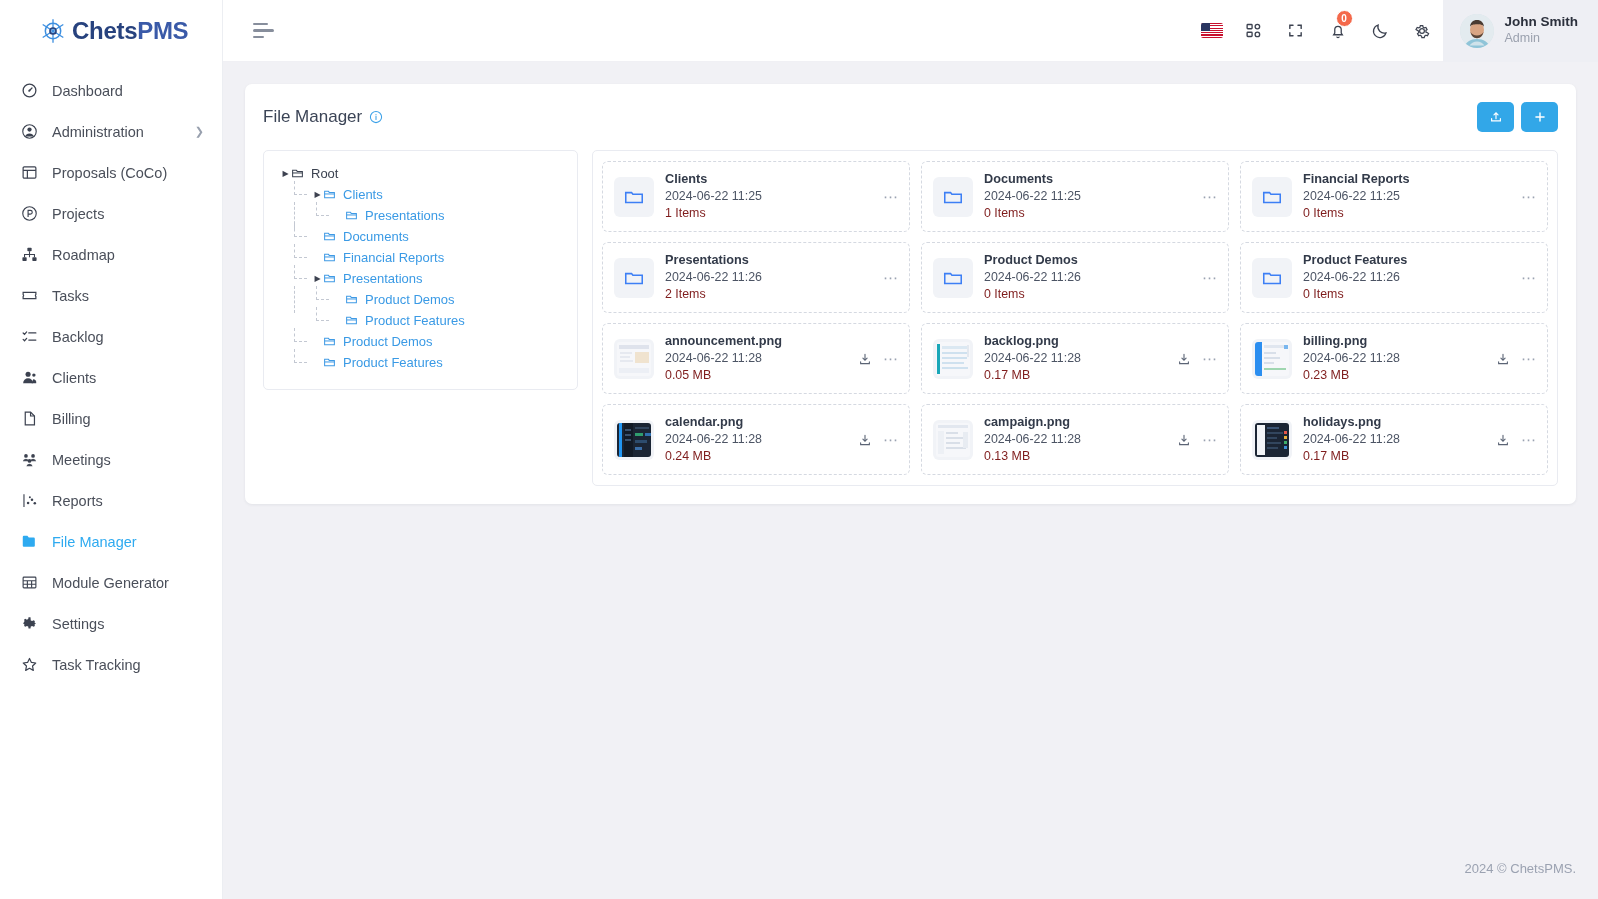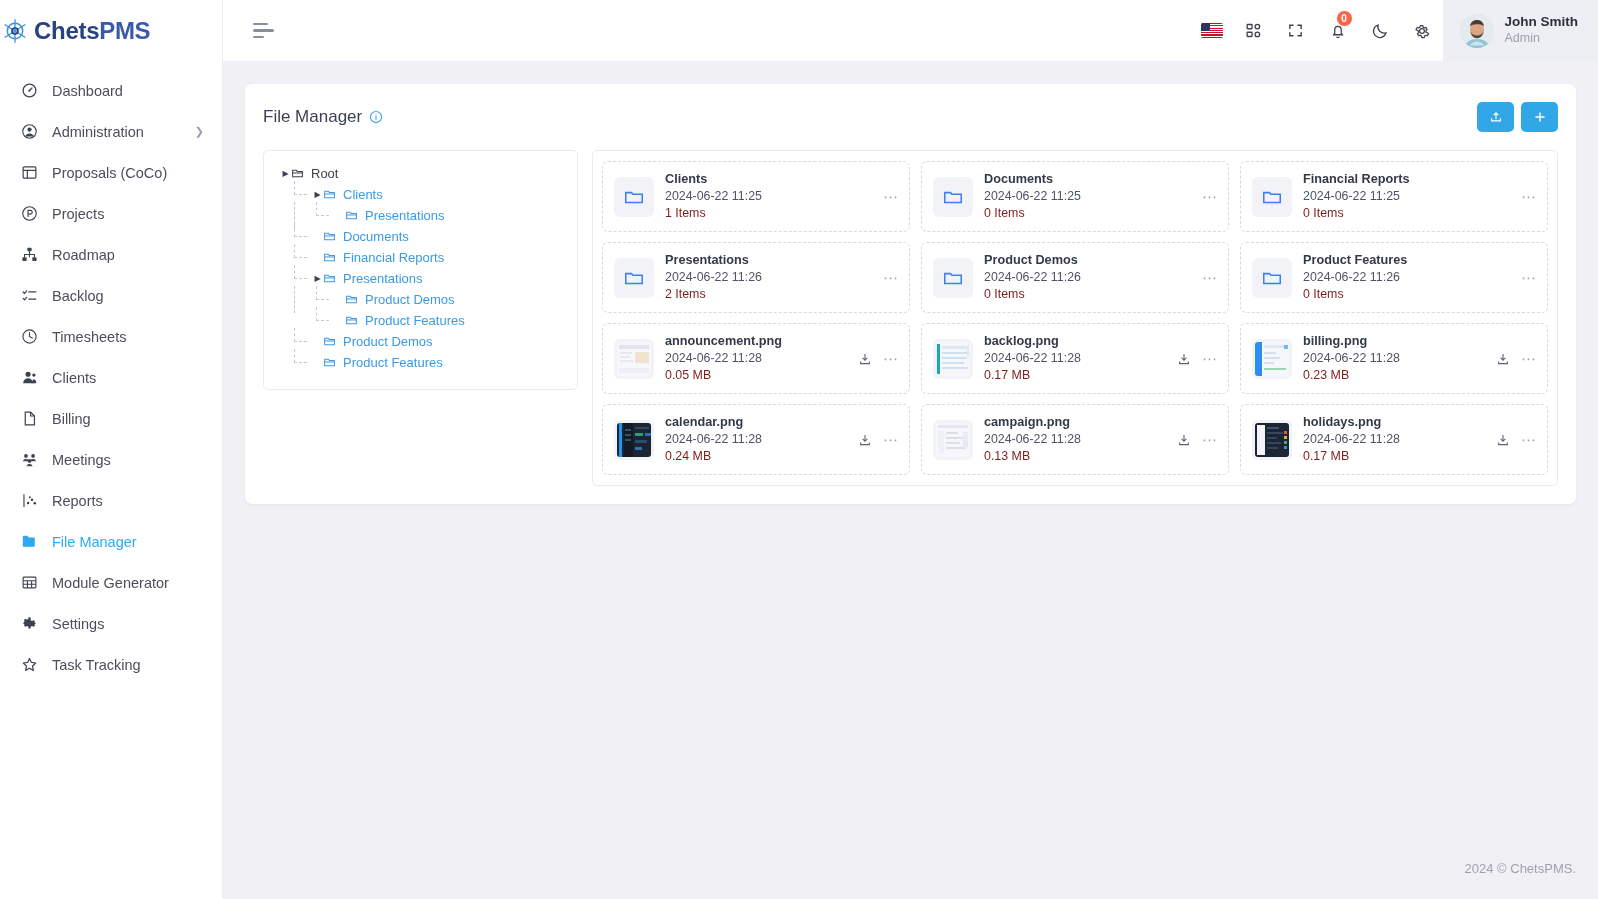--- a/index.html
+++ b/index.html
@@ -12,21 +12,21 @@
   .app { display: flex; width: 1598px; height: 899px; }
 
   
   .sidebar {
     width: 223px; height: 899px; background: #ffffff;
     border-right: 1px solid #eceef2;
     display: flex; flex-direction: column; flex: 0 0 223px;
   }
   .brand {
     height: 62px; display: flex; align-items: center;
-    gap: 4px;
+    padding-left: 38px; gap: 4px;
   }
   .brand-logo { width: 30px; height: 30px; flex: 0 0 30px; }
   .brand-text {
     font-size: 24px; font-weight: bold; letter-spacing: -0.3px;
     color: #2b3a67;
   }
   .brand-text .b1 { color: #27427e; }
   .brand-text .b2 { color: #3a5aa8; }
   .nav { padding-top: 8px; display: flex; flex-direction: column; }
   .nav-item {
@@ -252,34 +252,33 @@
               <rect x="9" y="2.5" width="6" height="5" rx="1"></rect>
               <rect x="2" y="16" width="6" height="5" rx="1"></rect>
               <rect x="16" y="16" width="6" height="5" rx="1"></rect>
               <path d="M12 7.5v4.5M5 16v-4h14v4M12 12v4" stroke="currentColor" stroke-width="1.5" fill="none"></path>
             </svg>
           </span>
         <span class="lbl">Roadmap</span>
       </div>
       <div class="nav-item">
         <span class="ic">
+            <svg width="17" height="17" viewBox="0 0 24 24" fill="none" stroke="currentColor" stroke-width="1.7">
+              <path d="M3 7.5h18v3a2 2 0 000 3v3H3v-3a2 2 0 000-3z"></path>
+            </svg>
+          </span>
+        <span class="lbl">Tasks</span>
+      </div>
+      <div class="nav-item">
+        <span class="ic">
             <svg width="17" height="17" viewBox="0 0 24 24" fill="none" stroke="currentColor" stroke-width="1.7" stroke-linecap="round">
               <path d="M3 7l2 2 3-3.5M3 16l2 2 3-3.5M11 7h10M11 17h10"></path>
             </svg>
           </span>
         <span class="lbl">Backlog</span>
-      </div>
-      <div class="nav-item">
-        <span class="ic">
-            <svg width="17" height="17" viewBox="0 0 24 24" fill="none" stroke="currentColor" stroke-width="1.6">
-              <circle cx="12" cy="12" r="9.3"></circle>
-              <path d="M12 6.6V12l4 2.2" stroke-linecap="round"></path>
-            </svg>
-          </span>
-        <span class="lbl">Timesheets</span>
       </div>
       <div class="nav-item">
         <span class="ic">
             <svg width="17" height="17" viewBox="0 0 24 24" fill="currentColor">
               <circle cx="10" cy="7.5" r="3.6"></circle>
               <path d="M3 20a7 7 0 0114 0z"></path>
               <circle cx="18.2" cy="8.6" r="2.4"></circle>
               <path d="M15 20h6.5a4.6 4.6 0 00-4.3-5.6"></path>
             </svg>
           </span>

